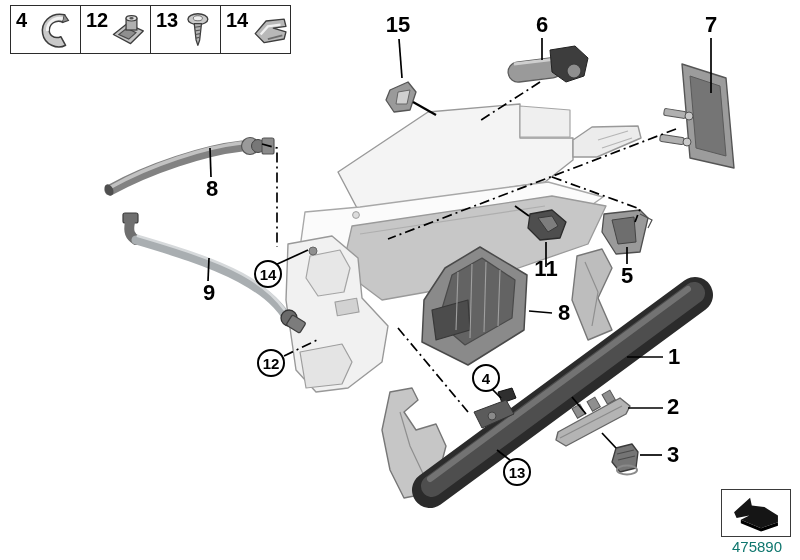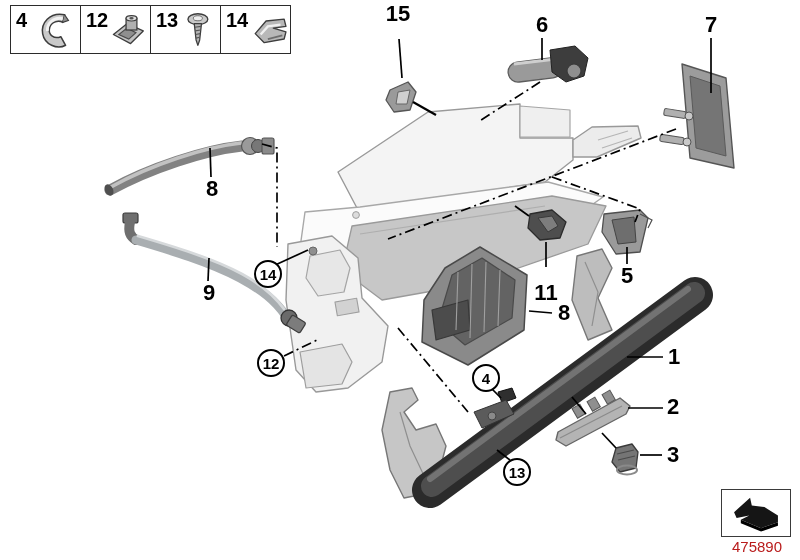--- a/index.html
+++ b/index.html
@@ -20,21 +20,21 @@
            color:#000;line-height:1;cursor:pointer;}
   
   .ccallout{position:absolute;transform:translate(-50%,-50%);width:24px;height:24px;border:2px solid #000;
             border-radius:50%;background:#fff;display:flex;align-items:center;justify-content:center;
             font-weight:bold;font-size:15px;color:#000;cursor:pointer;}
 
   
   .navbox{position:absolute;left:721px;top:489px;width:68px;height:46px;border:1.5px solid #3a3a3a;
           background:#fff;display:flex;align-items:center;justify-content:center;cursor:pointer;}
   .part-number{position:absolute;left:721px;top:538px;width:72px;text-align:center;
-               color:#b91c1c;font-size:15px;}
+               color:#0f766e;font-size:15px;}
 </style>
 </head>
 <body>
 
 <div class="stage">
 
   <svg id="art" width="800" height="560" viewBox="0 0 800 560">
 
     <g stroke-linejoin="round">
       <path d="M338,172 L428,112 L520,104 L520,138 L573,138 L573,160 L545,182 L455,196 L358,210 Z" fill="#f4f4f4" stroke="#999" stroke-width="1.4"></path>
@@ -203,26 +203,26 @@
     <div class="legend-cell">
       <span class="legend-num">14</span>
       <svg class="legend-ic" width="42" height="42" viewBox="0 0 44 44">
         <path d="M8,26 L20,12 L40,10 L42,18 L28,20 L42,24 L40,32 L18,36 Z" fill="#b8b8b8" stroke="#3d3d3d" stroke-width="1.5" stroke-linejoin="round"></path>
         <path d="M14,27 L22,18 L36,16" fill="none" stroke="#f0f0f0" stroke-width="2.6"></path>
         <path d="M22,32 L38,28" fill="none" stroke="#6e6e6e" stroke-width="2"></path>
       </svg>
     </div>
   </div>
 
-  <div class="callout" style="left:398px;top:14px">15</div>
+  <div class="callout" style="left:398px;top:25px">15</div>
   <div class="callout" style="left:542px;top:25px">6</div>
   <div class="callout" style="left:711px;top:25px">7</div>
   <div class="callout" style="left:212px;top:189px">8</div>
   <div class="callout" style="left:209px;top:293px">9</div>
-  <div class="callout" style="left:546px;top:293px">11</div>
+  <div class="callout" style="left:546px;top:269px">11</div>
   <div class="callout" style="left:627px;top:276px">5</div>
   <div class="callout" style="left:564px;top:313px">8</div>
   <div class="callout" style="left:674px;top:357px">1</div>
   <div class="callout" style="left:673px;top:407px">2</div>
   <div class="callout" style="left:673px;top:455px">3</div>
 
   <div class="ccallout" style="left:268px;top:274px">14</div>
   <div class="ccallout" style="left:271px;top:363px">12</div>
   <div class="ccallout" style="left:486px;top:378px">4</div>
   <div class="ccallout" style="left:517px;top:472px">13</div>

